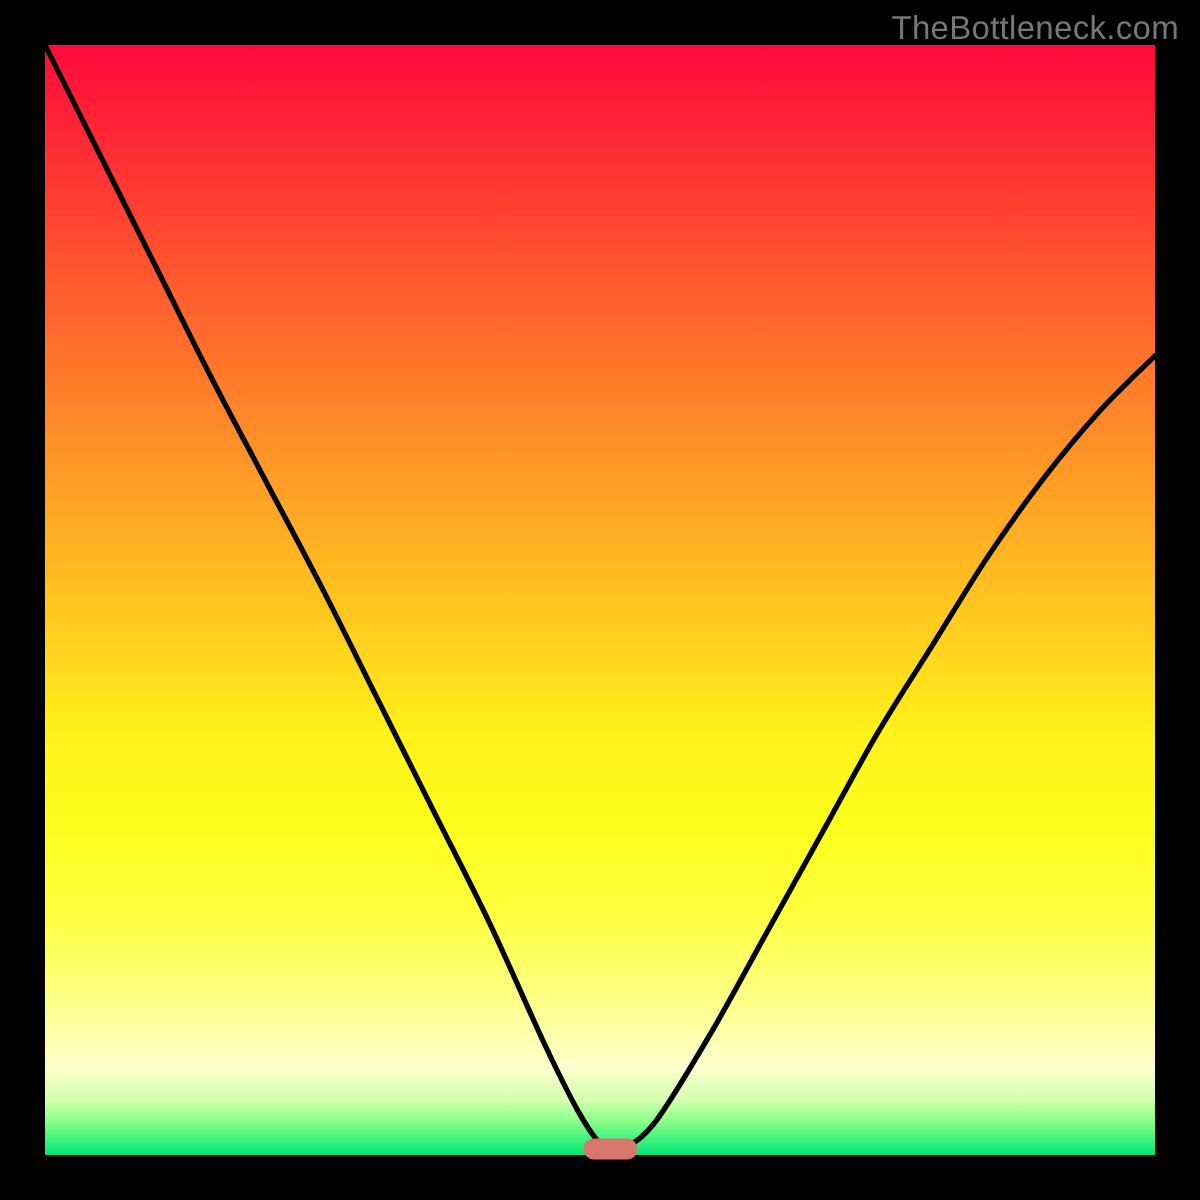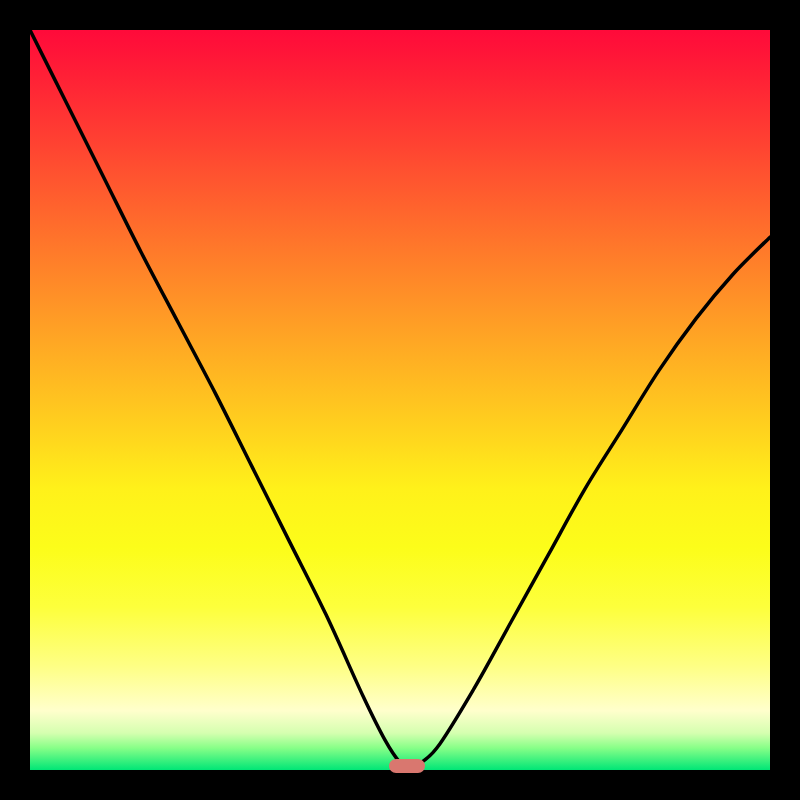--- a/index.html
+++ b/index.html
@@ -65,19 +65,20 @@
     height: 14px;
     border-radius: 8px;
     background: #d9776f;
     transform: translate(-50%, -50%);
   }
 </style>
 </head>
 <body>
 
 <div class="frame">
+  <div class="watermark">TheBottleneck.com</div>
   <div class="plot-area">
     <svg class="curve-svg" viewBox="0 0 740 740" preserveAspectRatio="none">
       <path id="curve-path" d="M 0.00 0.00 C 6.17 12.33, 24.67 49.33, 37.00 74.00 C 49.33 98.67, 61.67 123.33, 74.00 148.00 C 86.33 172.67, 98.67 197.95, 111.00 222.00 C 123.33 246.05, 135.67 268.87, 148.00 292.30 C 160.33 315.73, 172.67 338.55, 185.00 362.60 C 197.33 386.65, 209.67 411.93, 222.00 436.60 C 234.33 461.27, 246.67 485.93, 259.00 510.60 C 271.33 535.27, 283.67 558.70, 296.00 584.60 C 308.33 610.50, 323.13 645.03, 333.00 666.00 C 342.87 686.97, 349.03 699.30, 355.20 710.40 C 361.37 721.50, 366.30 728.28, 370.00 732.60 C 373.70 736.92, 374.93 735.68, 377.40 736.30 C 379.87 736.92, 379.87 739.38, 384.80 736.30 C 389.73 733.22, 397.13 730.75, 407.00 717.80 C 416.87 704.85, 431.67 679.57, 444.00 658.60 C 456.33 637.63, 468.67 614.20, 481.00 592.00 C 493.33 569.80, 505.67 547.60, 518.00 525.40 C 530.33 503.20, 542.67 479.77, 555.00 458.80 C 567.33 437.83, 579.67 419.33, 592.00 399.60 C 604.33 379.87, 616.67 358.90, 629.00 340.40 C 641.33 321.90, 653.67 304.63, 666.00 288.60 C 678.33 272.57, 690.67 257.77, 703.00 244.20 C 715.33 230.63, 733.83 213.37, 740.00 207.20" fill="none" stroke="#000000" stroke-width="3.5" stroke-linecap="round" stroke-linejoin="round"></path>
     </svg>
     <div class="marker" id="min-marker" style="left: 377.4px; top: 736.3px; background: rgb(217, 119, 111);"></div>
   </div>
 </div>
 
 </body></html>

